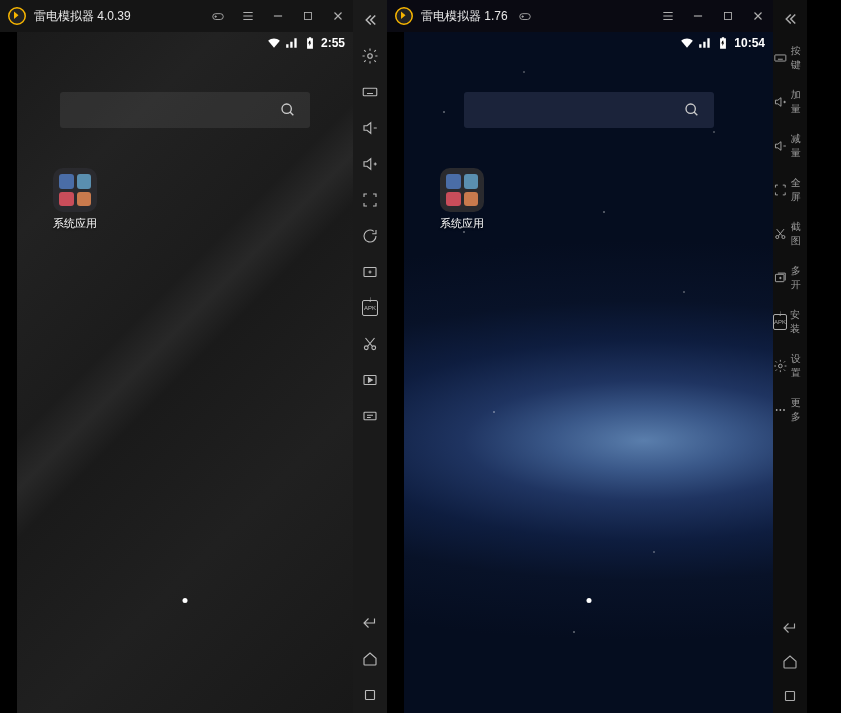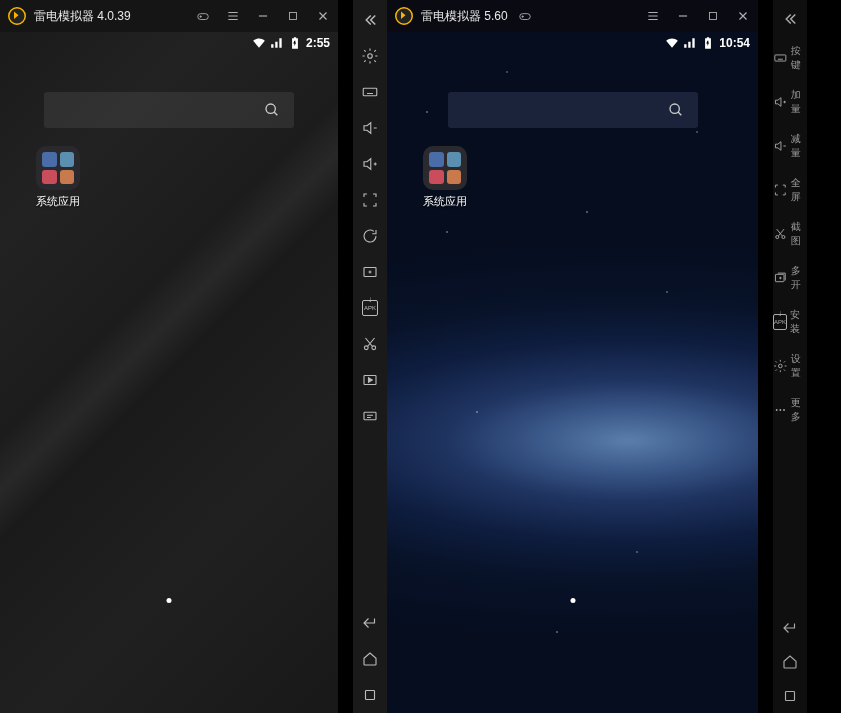--- a/index.html
+++ b/index.html
@@ -1,46 +1,46 @@
 <!DOCTYPE html>
 <html><head>
 <meta charset="utf-8">
 <style>
 * { margin: 0; padding: 0; box-sizing: border-box; }
 body { font-family: "Microsoft YaHei", sans-serif; background: #000; width: 841px; height: 713px; overflow: hidden; display: flex; }
-.emulator { display: flex; position: relative; gap: 15px; }
+.emulator { display: flex; position: relative; }
 .emulator-left { width: 387px; }
 .emulator-right { width: 420px; }
 .main-area { flex: 1; display: flex; flex-direction: column; position: relative; }
 .titlebar { height: 32px; background: #151515; display: flex; align-items: center; padding: 0 2px; gap: 4px; }
 .titlebar-right { background: #0a0a12; }
 .logo { width: 18px; height: 18px; margin-left: 6px; margin-right: 4px; }
 .title-text { color: #e8e8e8; font-size: 12px; flex: 0 0 auto; white-space: nowrap; }
 .titlebar-spacer { flex: 1; }
 .title-btn { width: 26px; height: 30px; display: flex; align-items: center; justify-content: center; color: #b0b0b0; cursor: pointer; }
 .title-btn svg { width: 14px; height: 14px; }
-.content { flex: 1; position: relative; overflow: hidden; }
+.content { flex: 1; position: relative; overflow: hidden; margin-left: 17px; }
 .wallpaper-dark { width: 100%; height: 100%; background: linear-gradient(135deg, #1a1a1a 0%, #222 20%, #1c1c1c 40%, #282828 45%, #1a1a1a 50%, #202020 70%, #181818 100%); }
 .wallpaper-galaxy { width: 100%; height: 100%; background: radial-gradient(ellipse 600px 200px at 65% 60%, #5a7eac 0%, #3a5889 15%, #1f3461 30%, #0e1d3f 50%, #081228 70%, #050d1f 100%); position: relative; }
 .wallpaper-galaxy::before { content: ""; position: absolute; inset: 0; background: 
   radial-gradient(1px 1px at 40px 80px, #fff, transparent),
   radial-gradient(1px 1px at 120px 40px, #ccc, transparent),
   radial-gradient(1px 1px at 200px 180px, #fff, transparent),
   radial-gradient(1px 1px at 280px 260px, #ddd, transparent),
   radial-gradient(1px 1px at 90px 380px, #fff, transparent),
   radial-gradient(1px 1px at 310px 100px, #ccc, transparent),
   radial-gradient(1px 1px at 60px 200px, #fff, transparent),
   radial-gradient(1px 1px at 250px 520px, #ddd, transparent),
   radial-gradient(1px 1px at 170px 600px, #fff, transparent); }
 .statusbar { position: absolute; top: 0; right: 0; height: 22px; display: flex; align-items: center; gap: 4px; padding-right: 8px; color: #fff; font-size: 12px; font-weight: bold; z-index: 2; }
 .statusbar svg { width: 14px; height: 14px; fill: #fff; }
 .searchbar { position: absolute; top: 60px; left: 50%; transform: translateX(-50%); width: 250px; height: 36px; background: rgba(80,80,80,0.35); border-radius: 3px; display: flex; align-items: center; justify-content: flex-end; padding-right: 14px; z-index: 2; }
 .searchbar-right { background: rgba(60,70,100,0.4); }
 .searchbar svg { width: 16px; height: 16px; stroke: #ccc; fill: none; stroke-width: 2; }
-.app-icon { position: absolute; top: 114px; left: 36px; z-index: 2; text-align: center; }
+.app-icon { position: absolute; top: 136px; left: 36px; z-index: 2; text-align: center; }
 .app-icon-img { width: 44px; height: 44px; background: #2a2a2e; border-radius: 10px; display: grid; grid-template-columns: 1fr 1fr; grid-template-rows: 1fr 1fr; gap: 3px; padding: 6px; }
 .app-icon-img span { border-radius: 3px; }
 .app-icon-img span:nth-child(1) { background: #4a6da7; }
 .app-icon-img span:nth-child(2) { background: #5a8fb0; }
 .app-icon-img span:nth-child(3) { background: #c94d5a; }
 .app-icon-img span:nth-child(4) { background: #c97a4d; }
 .app-label { color: #fff; font-size: 11px; margin-top: 4px; text-shadow: 0 1px 2px rgba(0,0,0,0.8); }
 .dot { position: absolute; bottom: 110px; left: 50%; transform: translateX(-50%); width: 5px; height: 5px; background: #fff; border-radius: 50%; z-index: 2; }
 .sidebar { width: 34px; background: #1a1a1a; display: flex; flex-direction: column; align-items: center; padding-top: 2px; }
 .sidebar-btn { width: 34px; height: 36px; display: flex; align-items: center; justify-content: center; color: #bbb; cursor: pointer; }
@@ -213,21 +213,21 @@
   </div>
 </div>
 
 <div class="emulator emulator-right">
   <div class="main-area">
     <div class="titlebar titlebar-right">
       <svg class="logo" viewBox="0 0 24 24">
           <circle cx="12" cy="12" r="11" fill="#222" stroke="#f7b500" stroke-width="2"></circle>
           <path d="M8 16 L8 6 L14 11 Z" fill="#f7b500"></path>
         </svg>
-      <span class="title-text">雷电模拟器 5.60</span>
+      <span class="title-text">雷电模拟器 1.76</span>
       <div class="title-btn">
           <svg viewBox="0 0 24 24" fill="none" stroke="currentColor" stroke-width="1.5">
             <rect x="3" y="8" width="18" height="10" rx="5"></rect>
             <path d="M8 11v4M6 13h4M16 12h.01M18 14h.01"></path>
           </svg>
         </div>
       <span class="titlebar-spacer"></span>
       <div class="title-btn">
           <svg viewBox="0 0 24 24" fill="none" stroke="currentColor" stroke-width="2">
             <path d="M4 6h16M4 12h16M4 18h16"></path>

